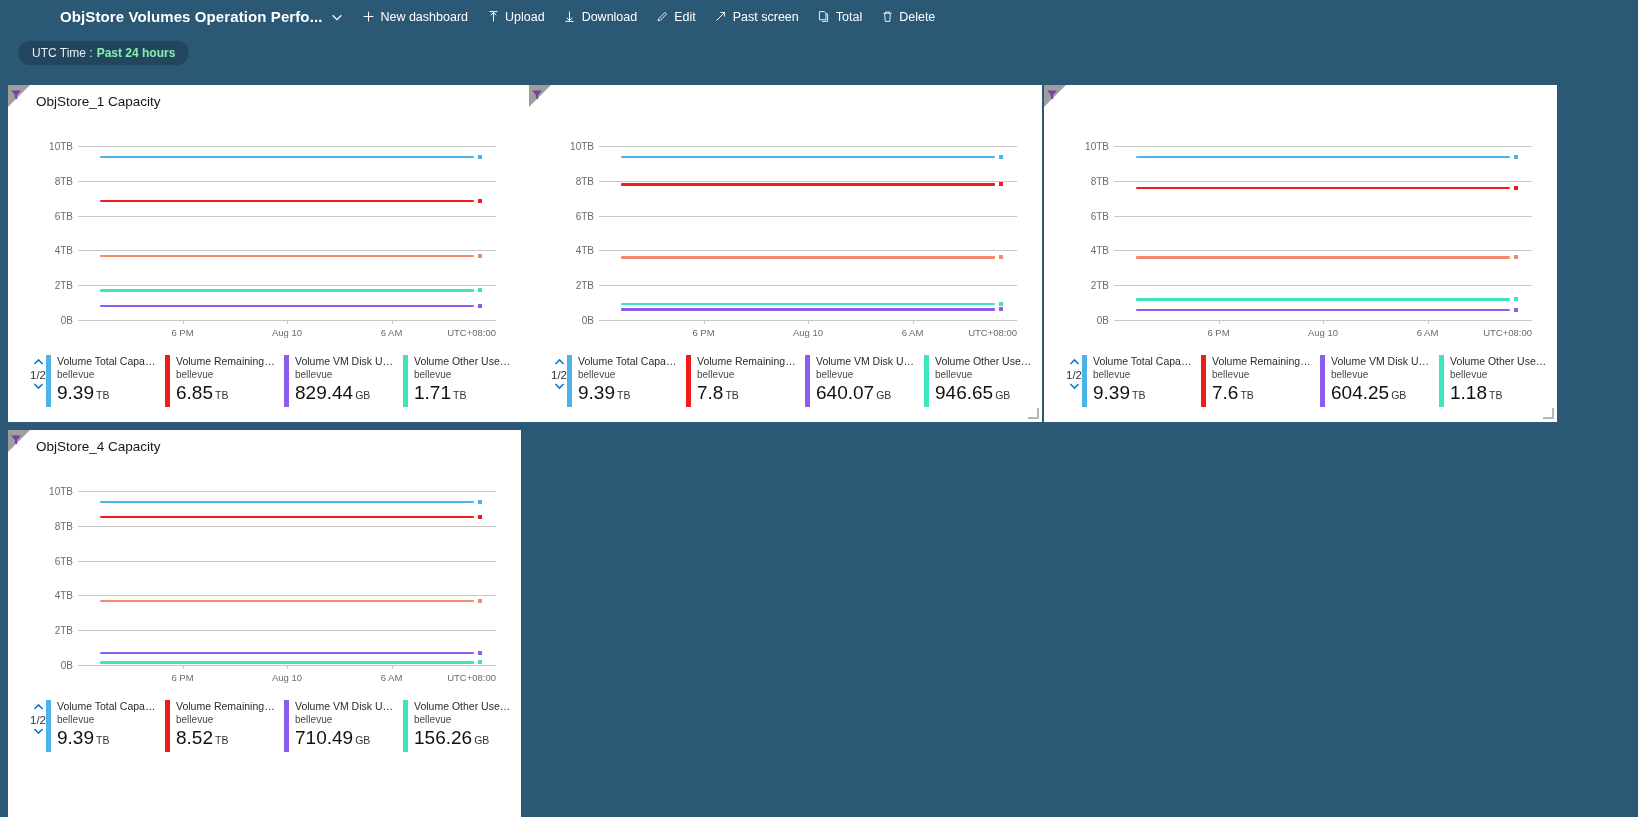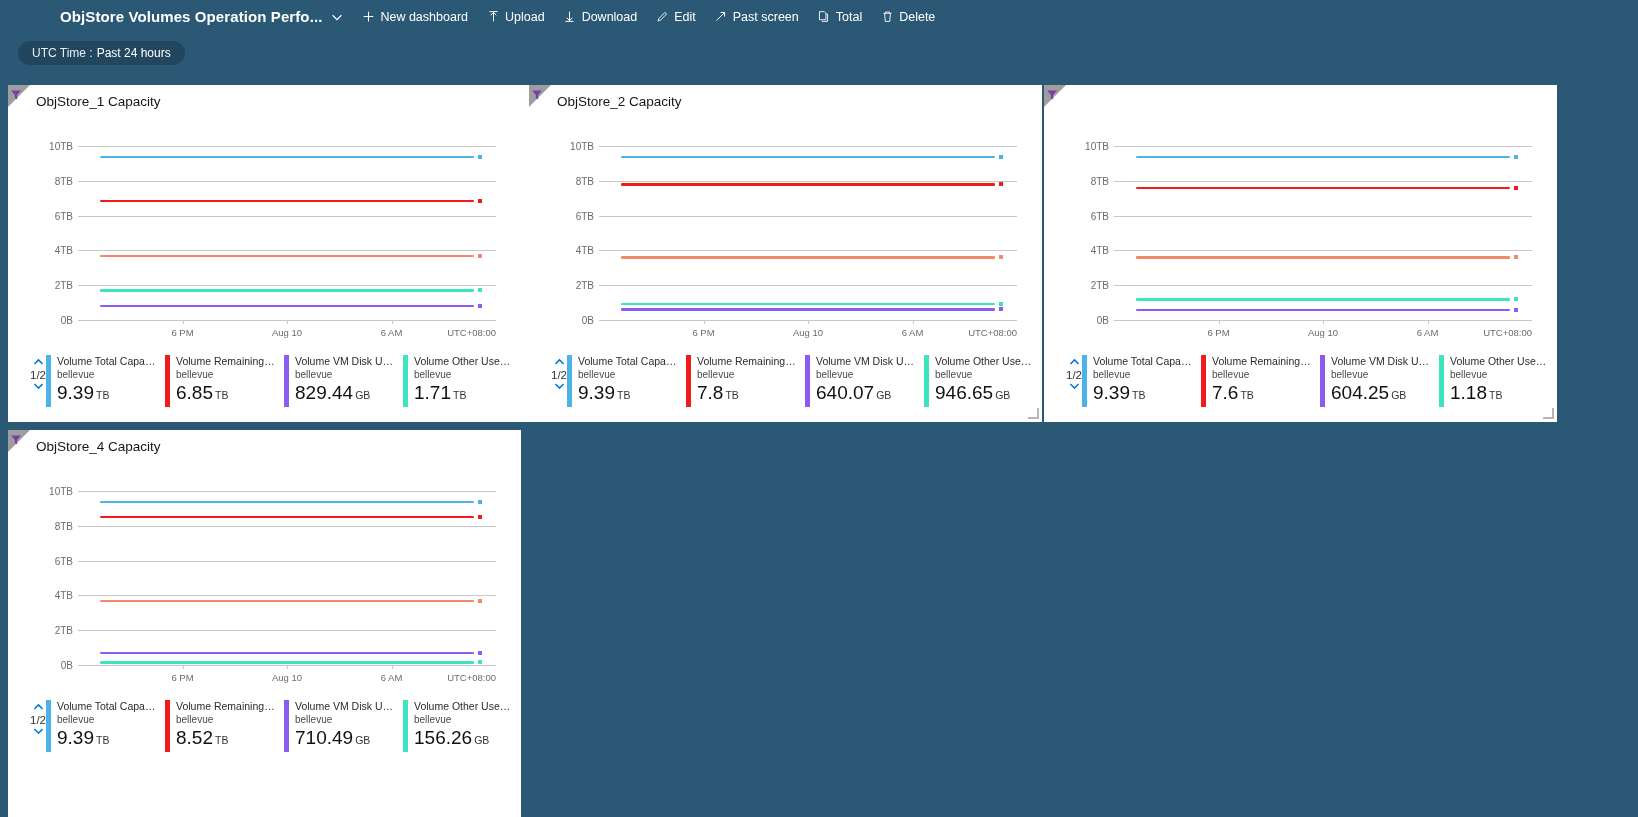--- a/index.html
+++ b/index.html
@@ -44,21 +44,21 @@
     display: flex; align-items: center;
     background: #23465f;
     border-radius: 13px;
     height: 24px;
     padding: 0 14px;
     font-size: 12px;
     color: #e8eef3;
     cursor: pointer;
     white-space: nowrap;
   }
-  #time-pill .tp-val { font-weight: normal; color: #ffffff; margin-left: 4px; }
+  #time-pill .tp-val { font-weight: bold; color: #86efac; margin-left: 4px; }
 
   
   #grid {
     position: relative;
     padding: 0 0 0 8px;
   }
   .tile {
     position: absolute;
     background: #ffffff;
     overflow: hidden;
@@ -312,21 +312,20 @@
           </div>
         </div>
       </div>
       <div class="resize-grip"></div>
     </div>
     <div class="tile" style="left: 521px; top: 0px; width: 513px; height: 337px;">
       <div class="tile-corner"></div>
       <div class="funnel-icon"><svg width="12" height="12" viewBox="0 0 16 16">
           <path d="M1.5 2 H14.5 L9.5 8 V14 L6.5 12 V8 Z" fill="#7a3ea8"></path>
         </svg></div>
-      <div class="tile-title">ObjStore_2 Capacity</div>
       <div class="plot" style="left: 70px; top: 40px; width: 418px; height: 195px;">
         <div class="gridline" style="top: 20.8929px;"></div>
         <div class="ytick" style="top: 20.8929px;">10TB</div>
         <div class="gridline" style="top: 55.7143px;"></div>
         <div class="ytick" style="top: 55.7143px;">8TB</div>
         <div class="gridline" style="top: 90.5357px;"></div>
         <div class="ytick" style="top: 90.5357px;">6TB</div>
         <div class="gridline" style="top: 125.357px;"></div>
         <div class="ytick" style="top: 125.357px;">4TB</div>
         <div class="gridline" style="top: 160.179px;"></div>

